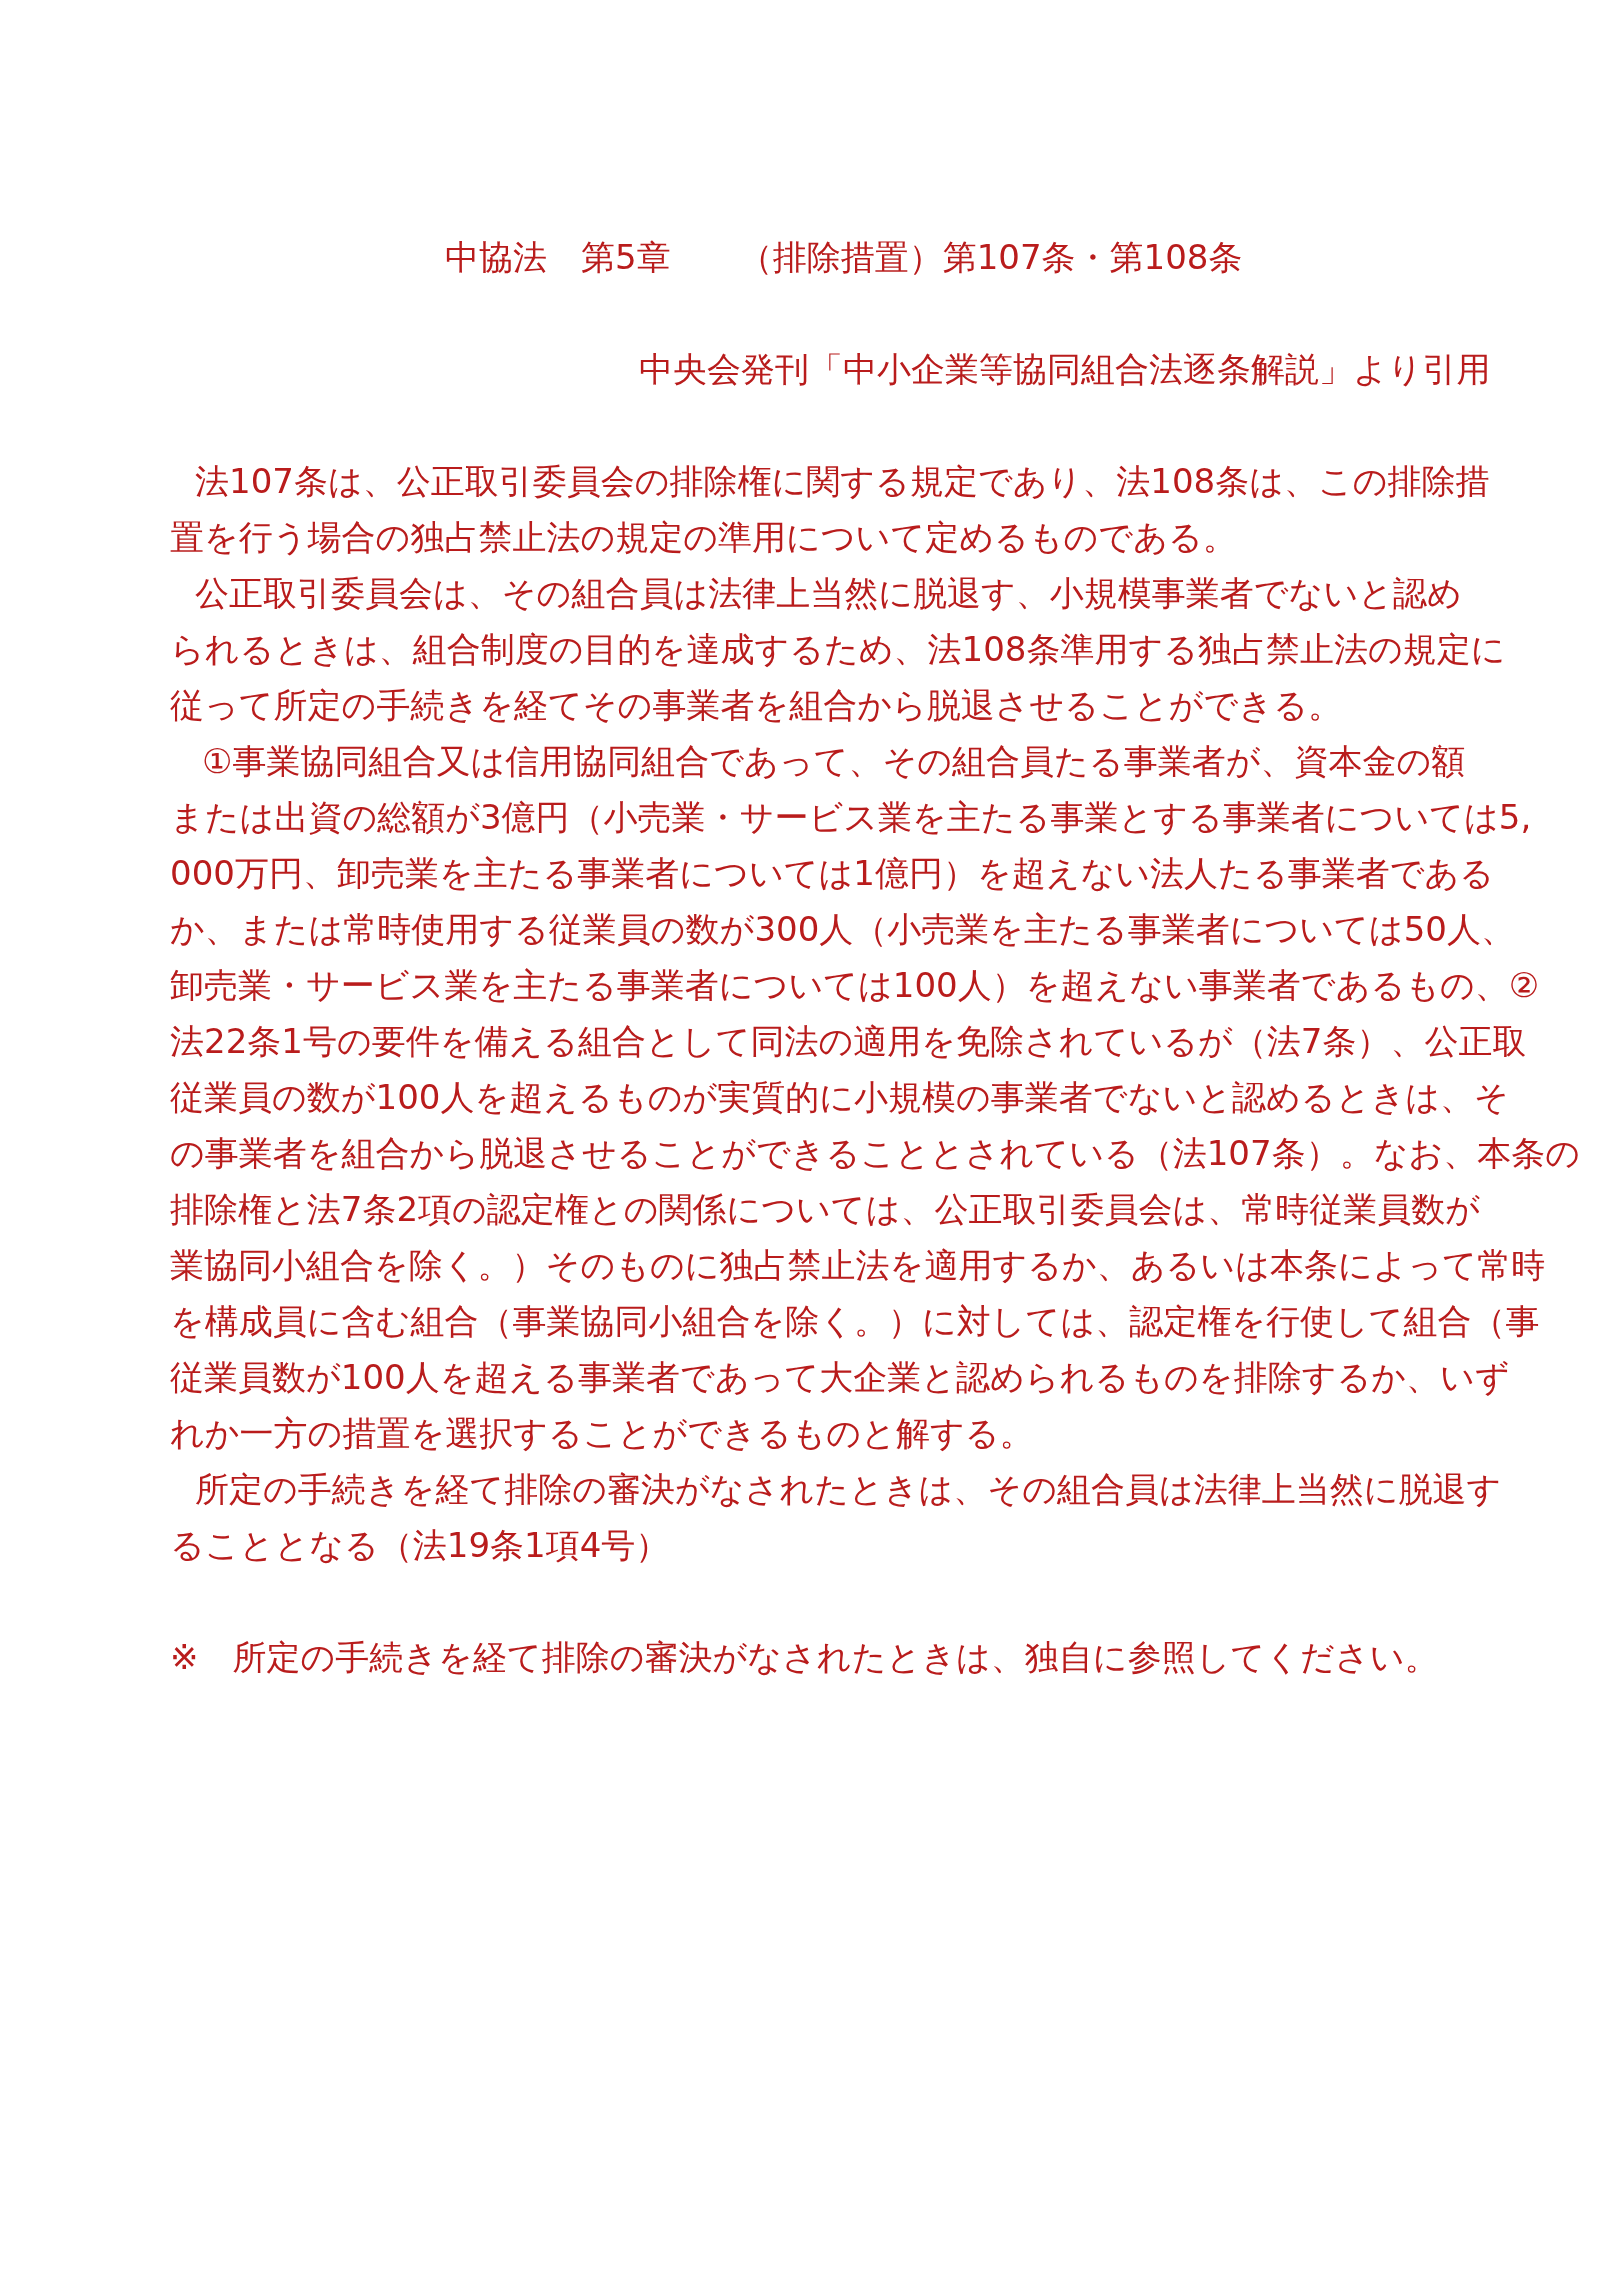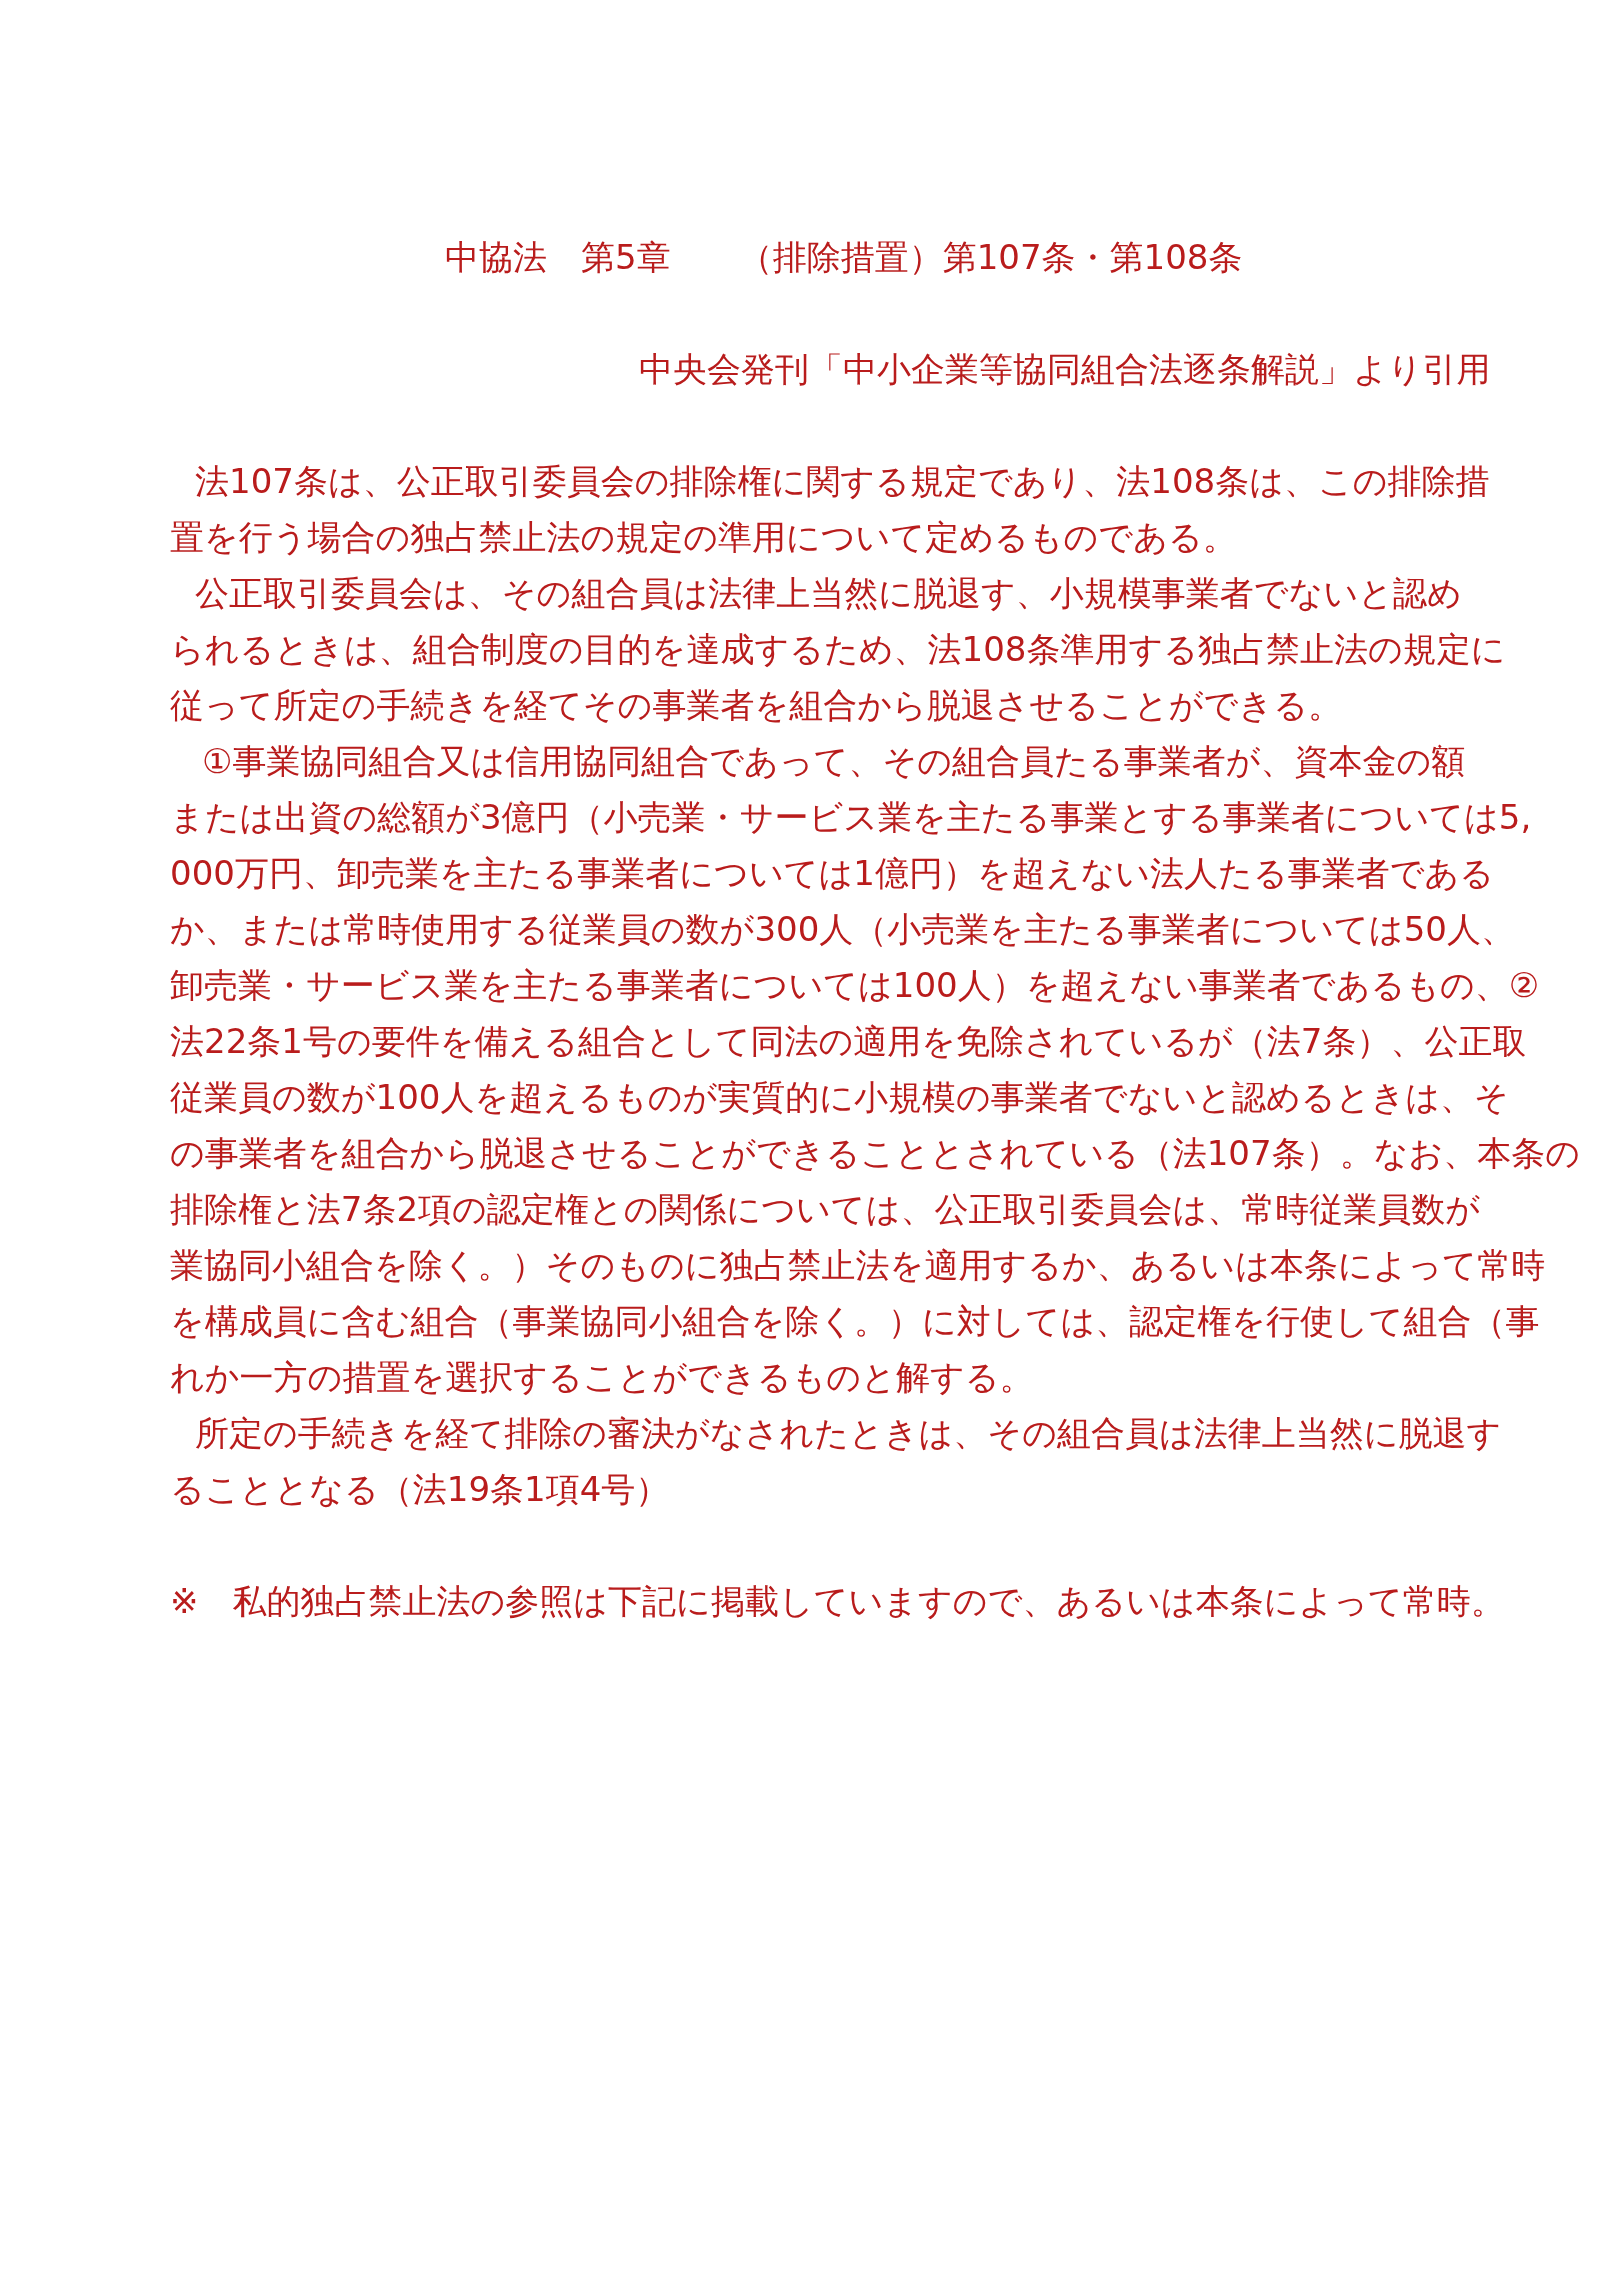--- a/index.html
+++ b/index.html
@@ -55,22 +55,23 @@
     <div class="line">または出資の総額が3億円（小売業・サービス業を主たる事業とする事業者については5,</div>
     <div class="line">000万円、卸売業を主たる事業者については1億円）を超えない法人たる事業者である</div>
     <div class="line">か、または常時使用する従業員の数が300人（小売業を主たる事業者については50人、</div>
     <div class="line">卸売業・サービス業を主たる事業者については100人）を超えない事業者であるもの、②</div>
     <div class="line">法22条1号の要件を備える組合として同法の適用を免除されているが（法7条）、公正取</div>
     <div class="line">従業員の数が100人を超えるものが実質的に小規模の事業者でないと認めるときは、そ</div>
     <div class="line">の事業者を組合から脱退させることができることとされている（法107条）。なお、本条の</div>
     <div class="line">排除権と法7条2項の認定権との関係については、公正取引委員会は、常時従業員数が</div>
     <div class="line">業協同小組合を除く。）そのものに独占禁止法を適用するか、あるいは本条によって常時</div>
     <div class="line">を構成員に含む組合（事業協同小組合を除く。）に対しては、認定権を行使して組合（事</div>
+    <div class="line">従業員数が100人を超える事業者であって大企業と認められるものを排除するか、いず</div>
     <div class="line">れか一方の措置を選択することができるものと解する。</div>
     <div class="line p-indent">所定の手続きを経て排除の審決がなされたときは、その組合員は法律上当然に脱退す</div>
     <div class="line">ることとなる（法19条1項4号）</div>
 
     <div class="line blank"></div>
-    <div class="line">※　私的独占禁止法の参照は下記に掲載していますので、あるいは本条によって常時。</div>
+    <div class="line">※　所定の手続きを経て排除の審決がなされたときは、独自に参照してください。</div>
 
   </div>
 </div>
 
 
 </body></html>

